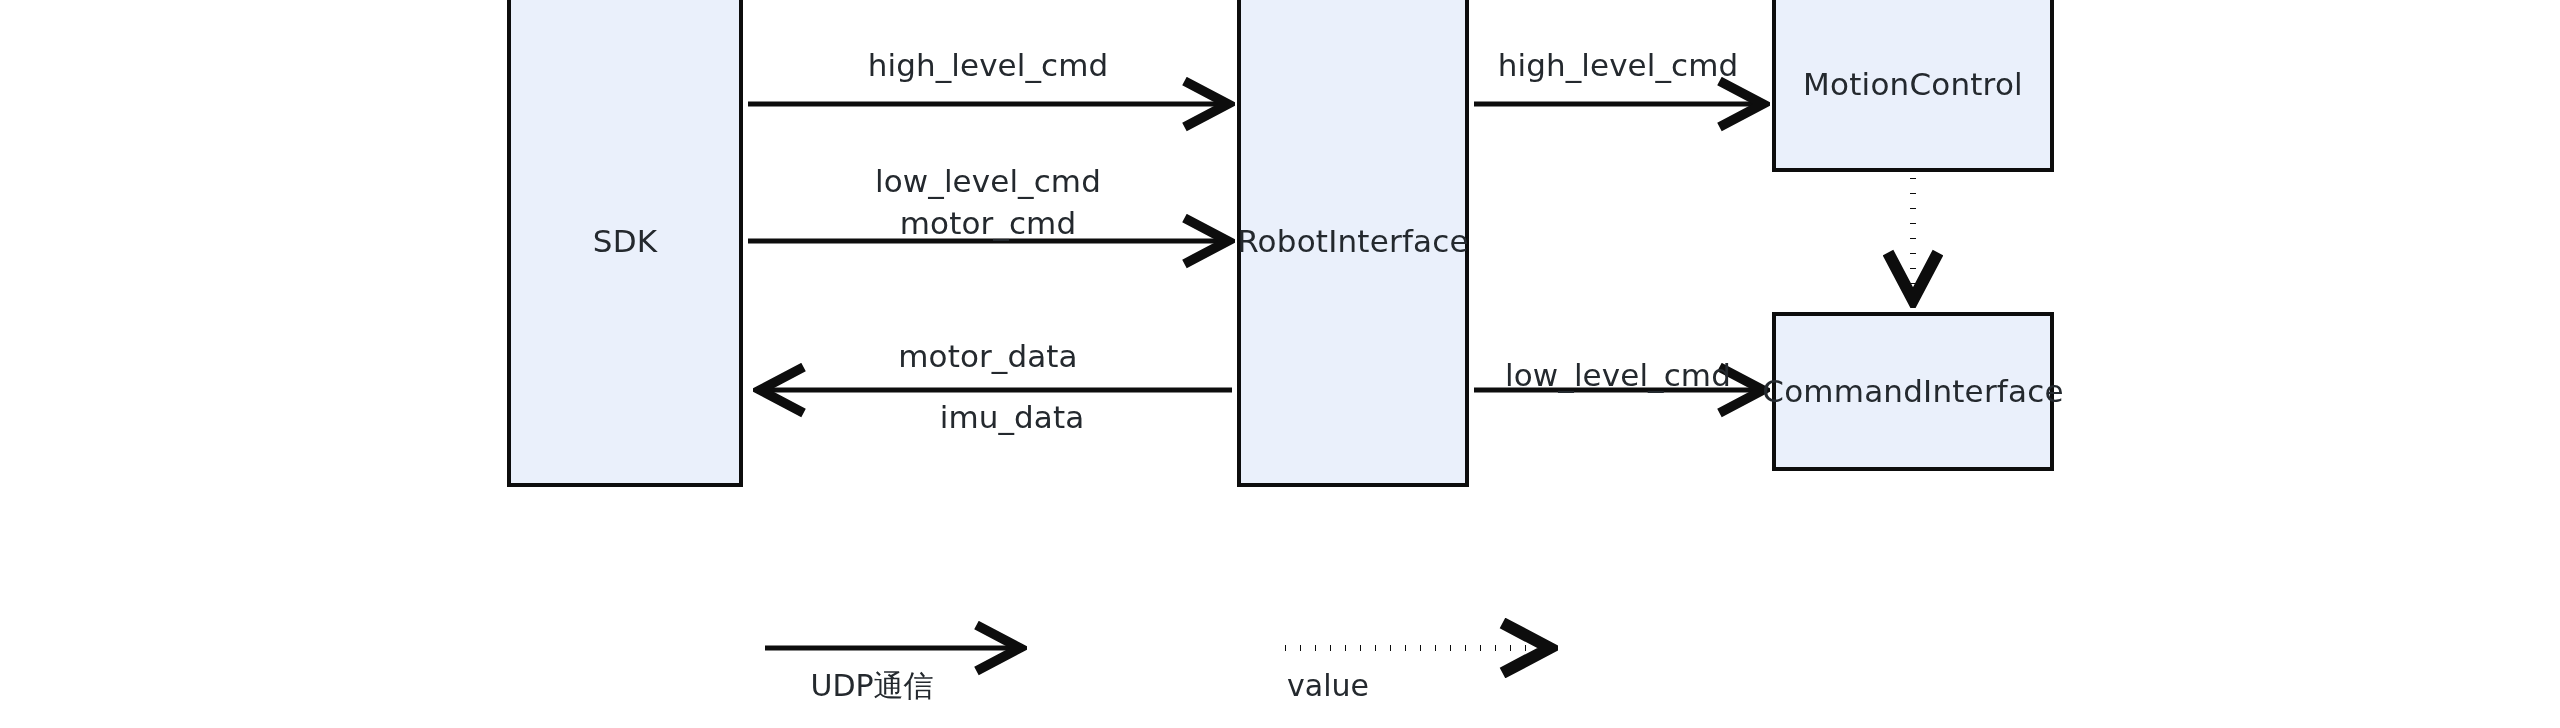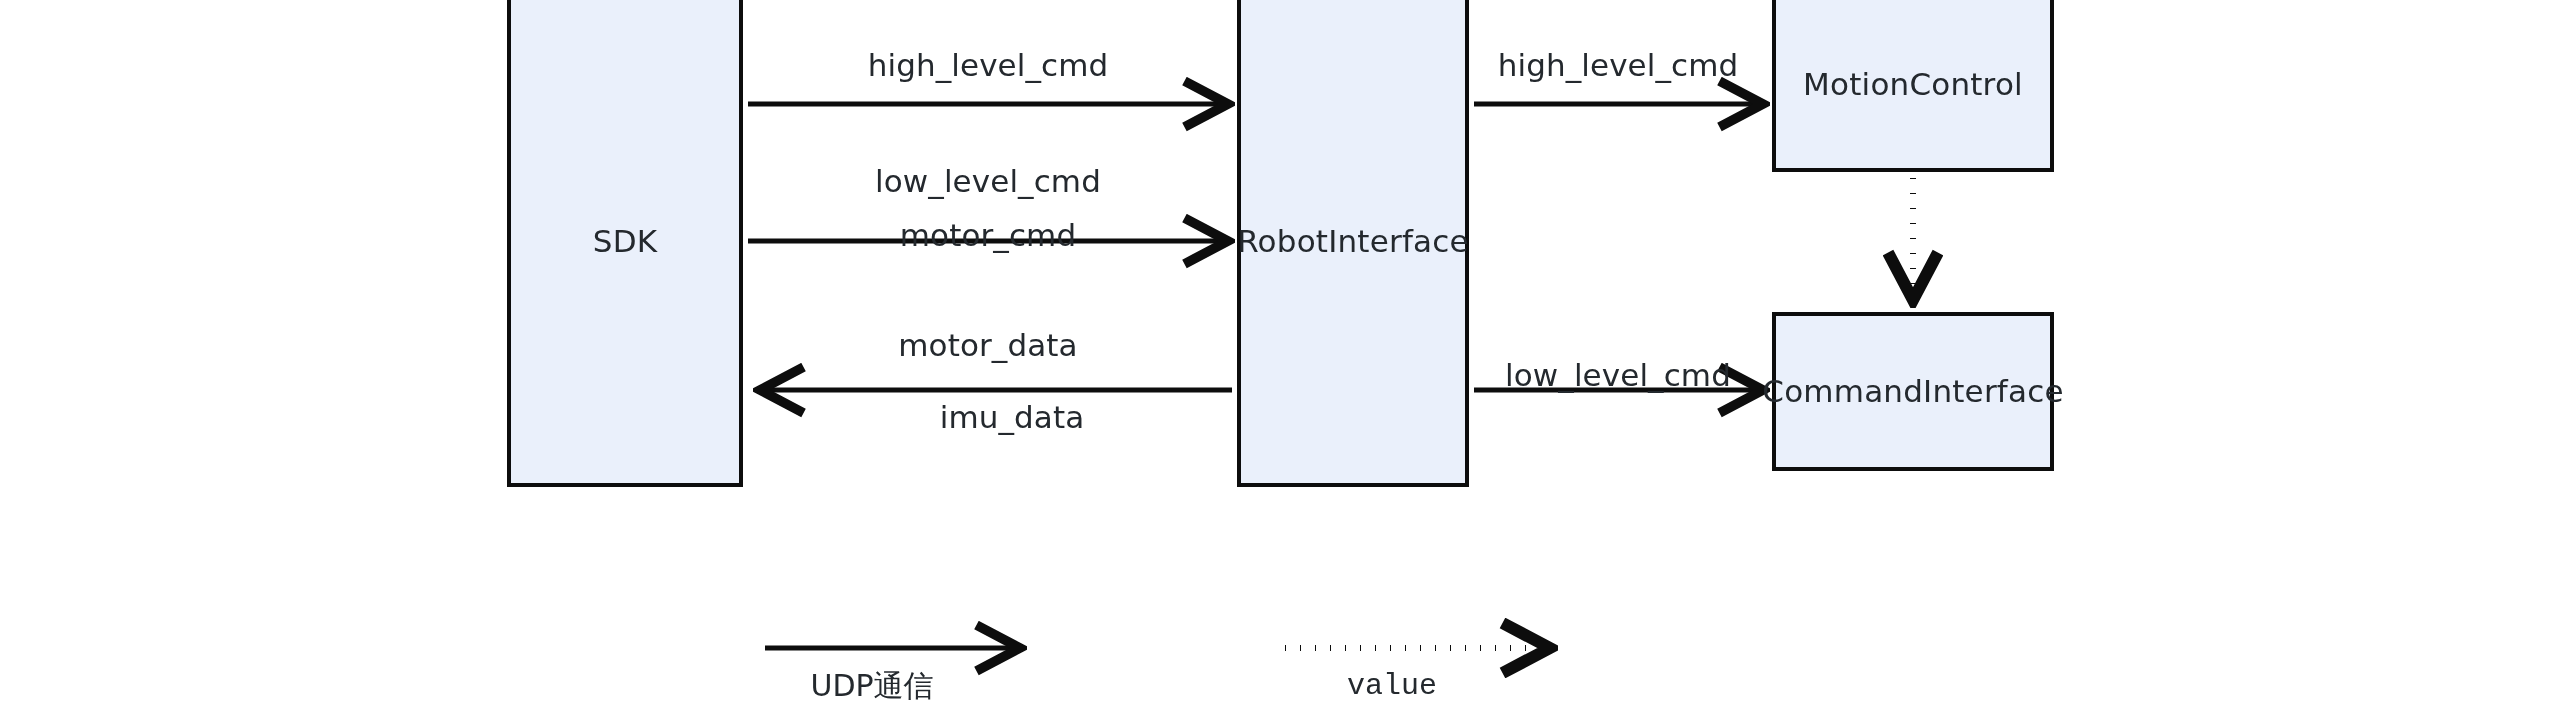--- a/index.html
+++ b/index.html
@@ -126,27 +126,27 @@
   </div>
 
   <div class="node-box" style="left:1772px; top:312px; width:282px; height:159px;">
     <span class="node-label">CommandInterface</span>
   </div>
 
   <div class="edge-label" style="left:988px; top:66px;">high_level_cmd</div>
 
   <div class="edge-label" style="left:988px; top:182px;">low_level_cmd</div>
 
-  <div class="edge-label" style="left:988px; top:236px;">motor_cmd</div>
+  <div class="edge-label" style="left:988px; top:224px;">motor_cmd</div>
 
-  <div class="edge-label" style="left:988px; top:346px;">motor_data</div>
+  <div class="edge-label" style="left:988px; top:357px;">motor_data</div>
 
   <div class="edge-label" style="left:1012px; top:418px;">imu_data</div>
 
   <div class="edge-label" style="left:1618px; top:66px;">high_level_cmd</div>
 
   <div class="edge-label" style="left:1618px; top:376px;">low_level_cmd</div>
 
   <div class="legend-label" style="left:872px; top:686px;">UDP通信</div>
 
-  <div class="legend-label" style="left:1392px; top:686px;font-family:Liberation Mono, monospace;">value</div>
+  <div class="legend-label" style="left:1328px; top:686px;">value</div>
 
 </div>
 
 </body></html>

